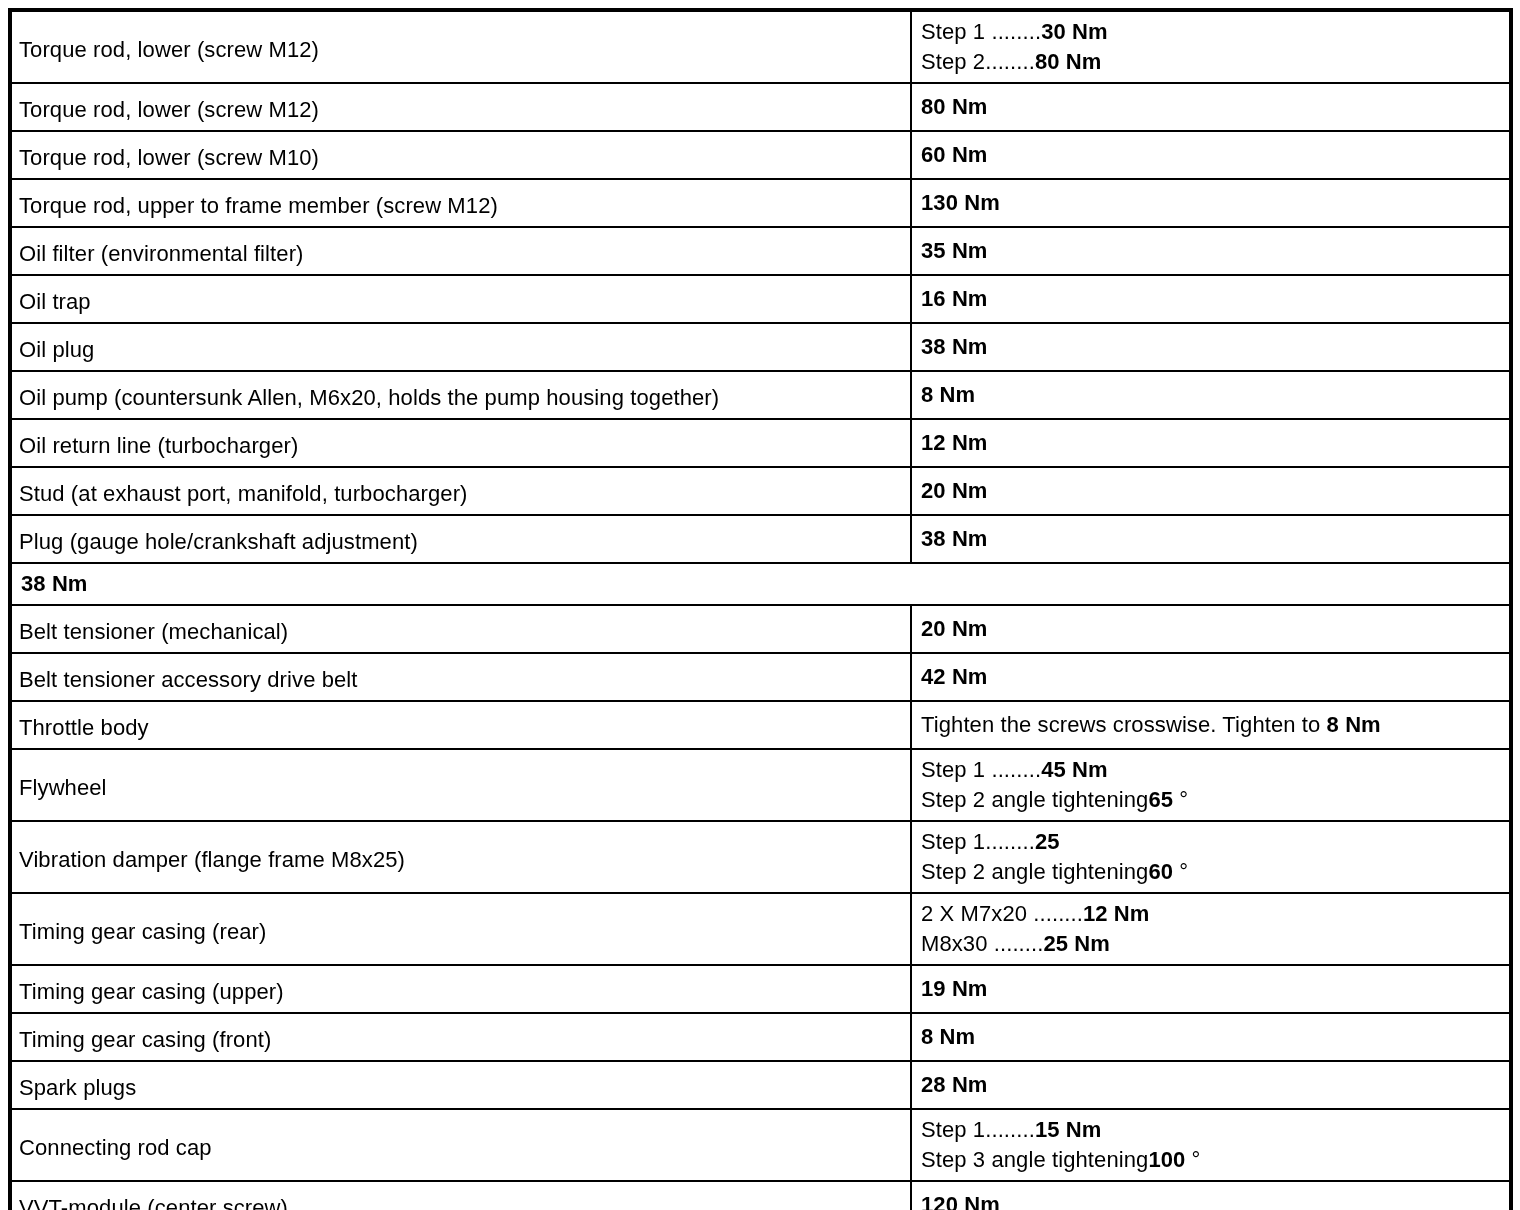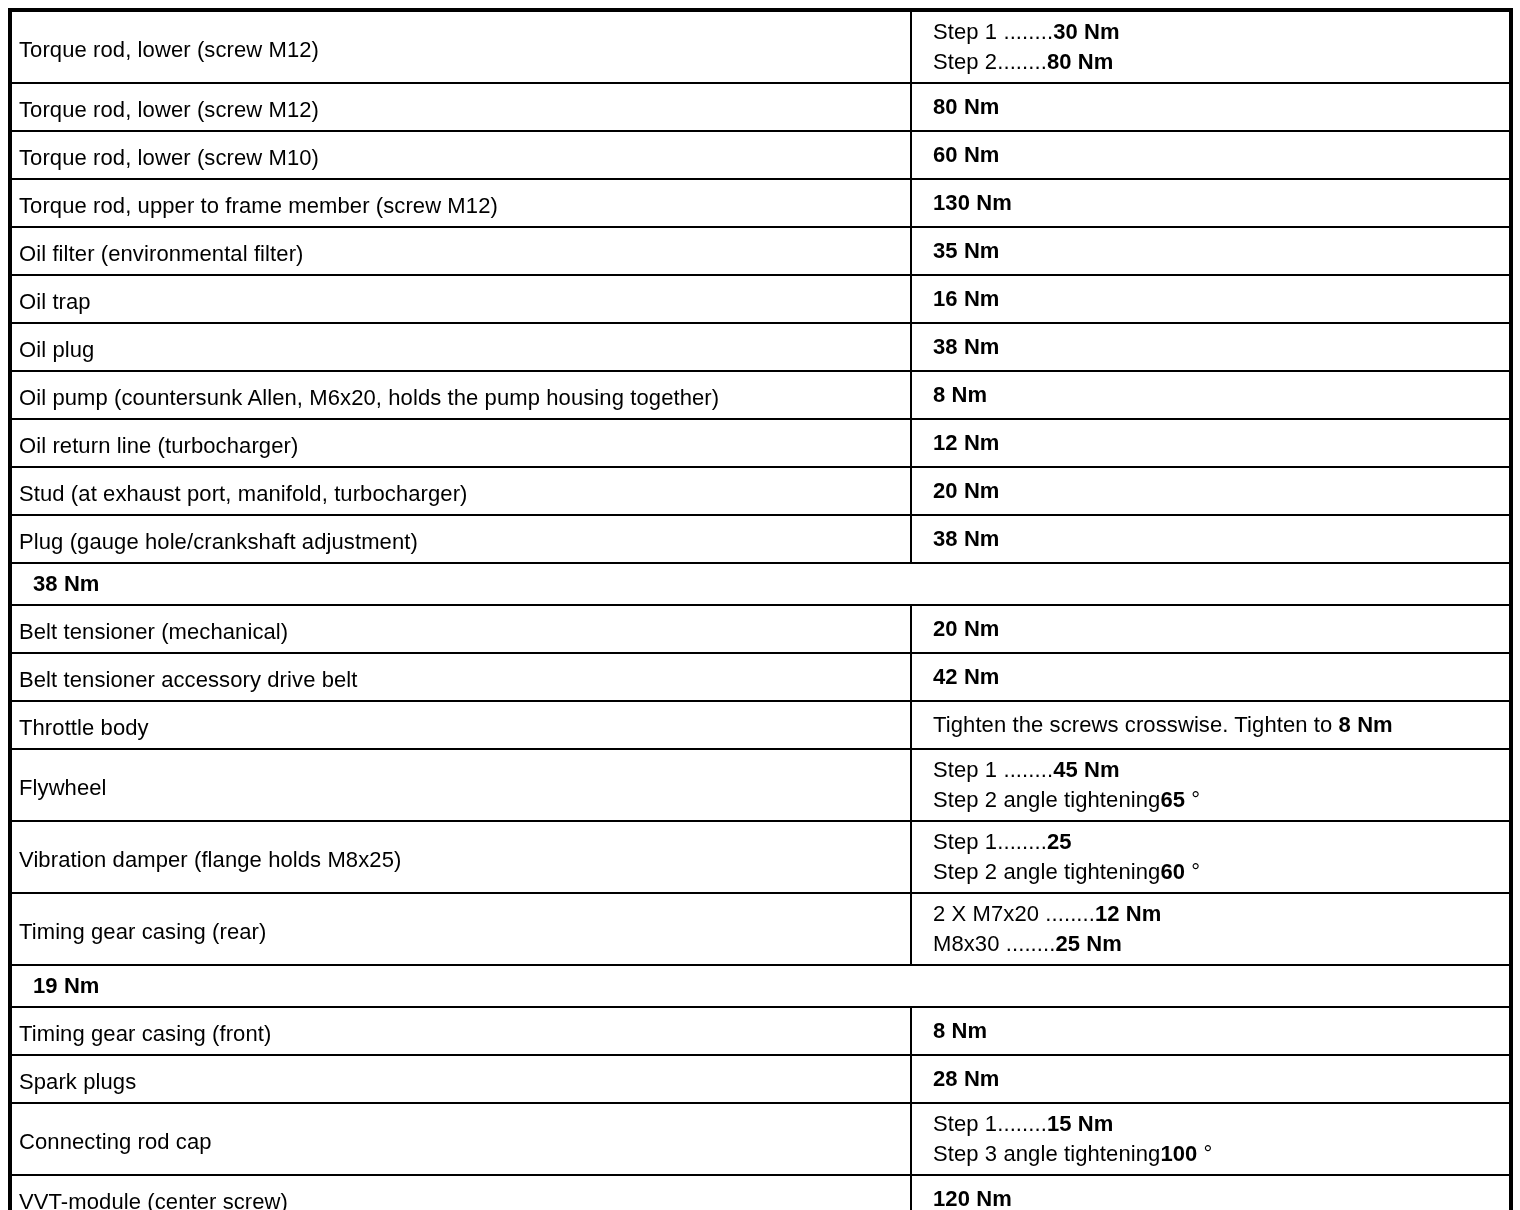--- a/index.html
+++ b/index.html
@@ -42,21 +42,21 @@
   .cell-component {
     width: 900px;
     flex: 0 0 900px;
     border-right: 2px solid #000000;
     padding: 11px 8px 5px 7px;
     display: flex;
     align-items: center;
   }
   .cell-value {
     flex: 1 1 auto;
-    padding: 5px 8px 5px 21px;
+    padding: 5px 8px 5px 9px;
     display: flex;
     flex-direction: column;
     justify-content: center;
   }
   .value-line {
     white-space: pre;
   }
   .seg-bold {
     font-weight: bold;
   }
@@ -207,39 +207,42 @@
       <span>Flywheel</span>
     </div>
     <div class="cell cell-value">
           <div class="value-line"><span class="seg-regular">Step 1 ........</span><span class="seg-bold">45 Nm</span></div>
           <div class="value-line"><span class="seg-regular">Step 2 angle tightening</span><span class="seg-bold">65</span><span class="seg-regular"> °</span></div>
         </div>
   </div>
 
   <div class="spec-row">
     <div class="cell cell-component">
-      <span>Vibration damper (flange holds M8x25)</span>
+      <span>Vibration damper (flange frame M8x25)</span>
     </div>
     <div class="cell cell-value">
           <div class="value-line"><span class="seg-regular">Step 1........</span><span class="seg-bold">25</span></div>
           <div class="value-line"><span class="seg-regular">Step 2 angle tightening</span><span class="seg-bold">60</span><span class="seg-regular"> °</span></div>
         </div>
   </div>
 
   <div class="spec-row">
     <div class="cell cell-component">
       <span>Timing gear casing (rear)</span>
     </div>
     <div class="cell cell-value">
           <div class="value-line"><span class="seg-regular">2 X M7x20 ........</span><span class="seg-bold">12 Nm</span></div>
           <div class="value-line"><span class="seg-regular">M8x30 ........</span><span class="seg-bold">25 Nm</span></div>
         </div>
   </div>
 
   <div class="spec-row">
+    <div class="cell cell-component">
+      <span>Timing gear casing (upper)</span>
+    </div>
     <div class="cell cell-value">
           <div class="value-line"><span class="seg-bold">19 Nm</span></div>
         </div>
   </div>
 
   <div class="spec-row">
     <div class="cell cell-component">
       <span>Timing gear casing (front)</span>
     </div>
     <div class="cell cell-value">

